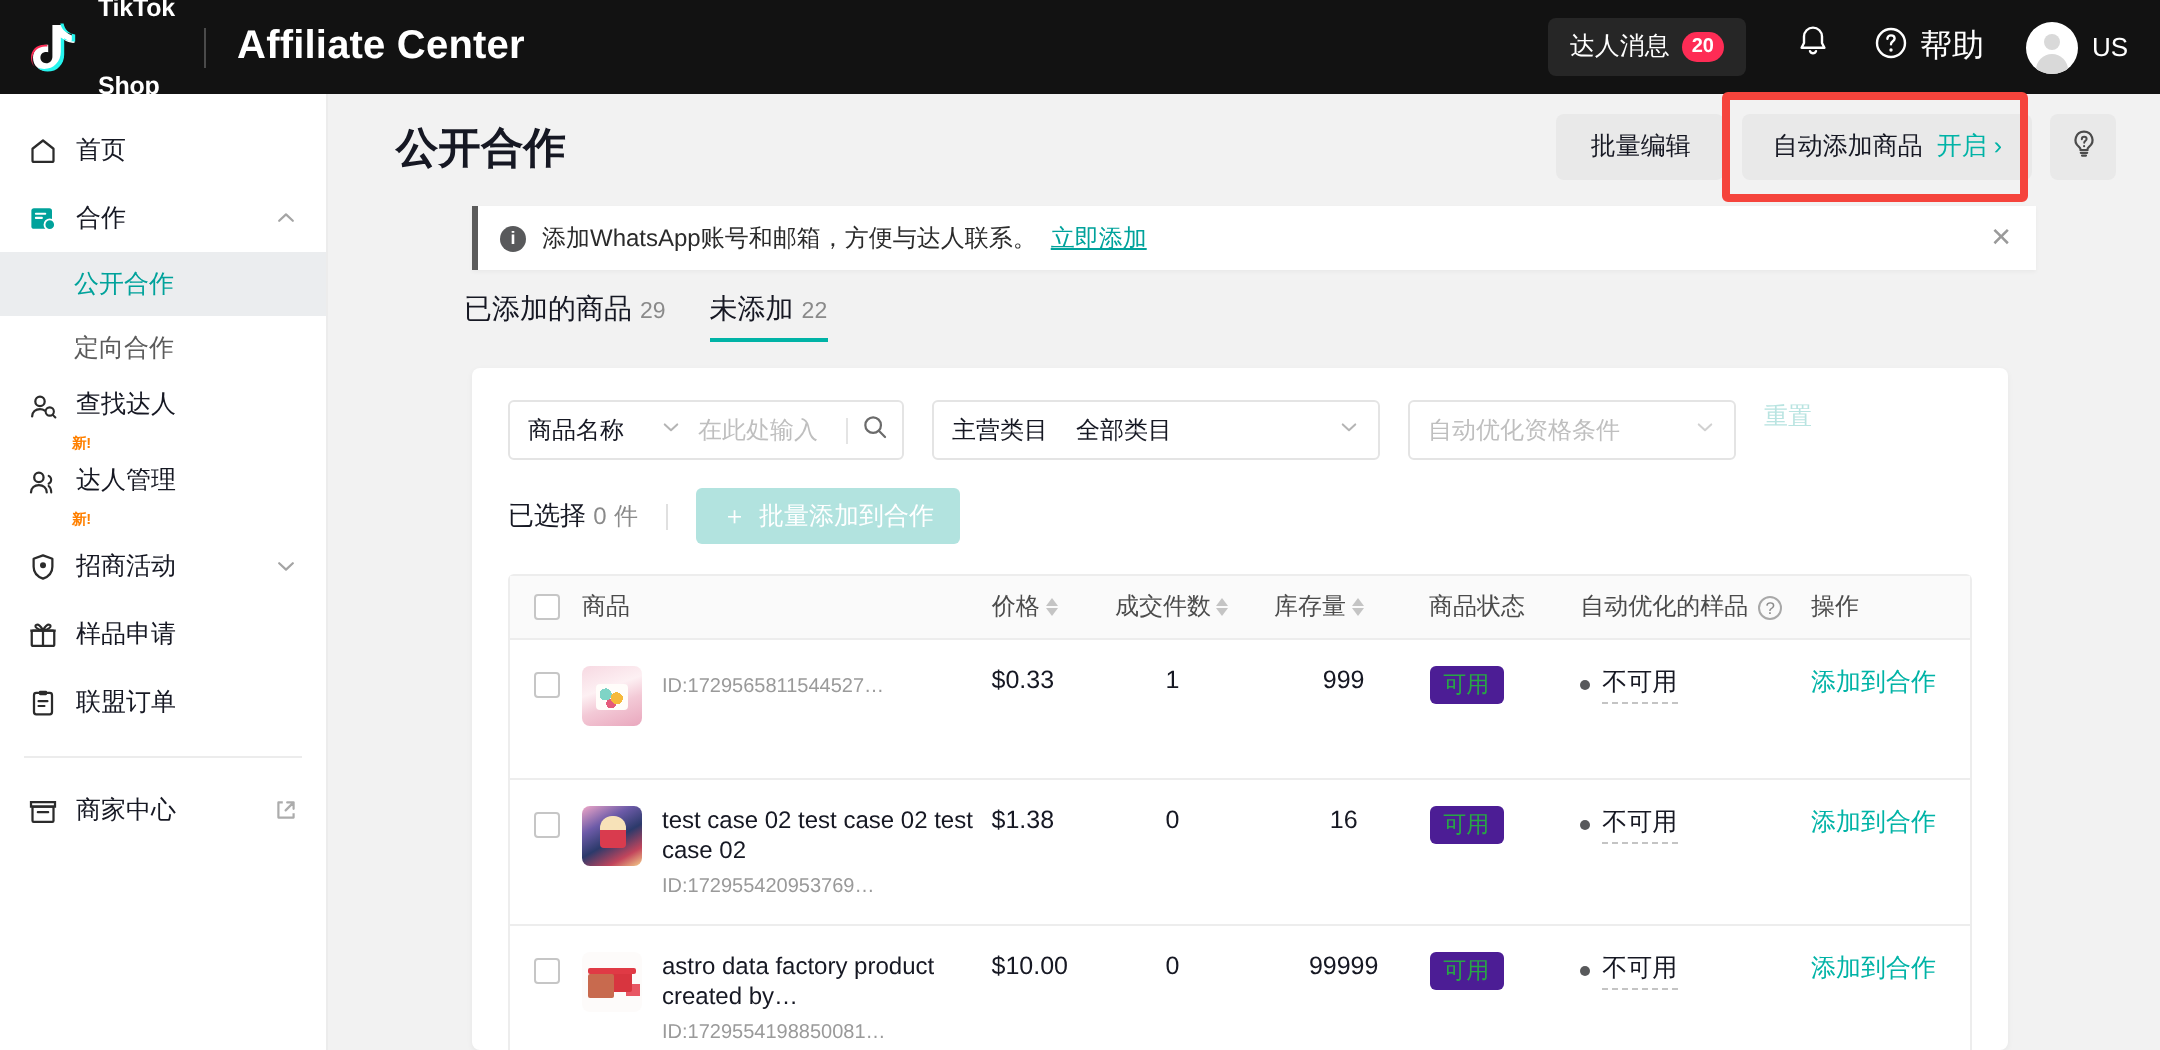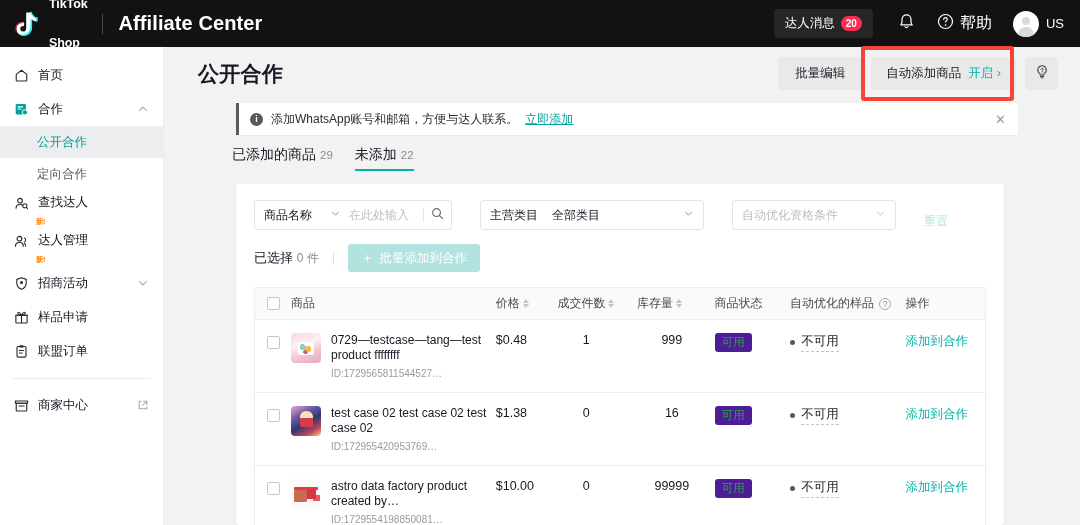--- a/index.html
+++ b/index.html
@@ -141,21 +141,21 @@
     content: ""; position: absolute; left: 0; right: 0; bottom: 0;
     height: 2px; background: #00b3a6;
   }
 
   
   .card {
     position: absolute; top: 184px; left: 236px; width: 768px; height: 341px;
     background: #fff; border-radius: 4px; box-shadow: 0 1px 3px rgba(0,0,0,.05);
     overflow: hidden;
   }
-  .filters { display: flex; align-items: flex-end; padding: 16px 18px 0 18px; gap: 28px; }
+  .filters { display: flex; align-items: flex-start; padding: 16px 18px 0 18px; gap: 14px; }
   .field {
     height: 30px; border: 1px solid #e4e4e4; border-radius: 3px;
     display: flex; align-items: center; background: #fff;
     font-size: 12px; color: #161823; padding: 0 9px;
   }
   .field.f1 { width: 198px; padding-right: 7px; }
   .field.f2 { width: 224px; }
   .field.f3 { width: 164px; }
   .f-label { white-space: nowrap; }
   .f-caret { margin: 0 8px 0 auto; opacity: .45; }
@@ -542,25 +542,24 @@
           <span class="qmark">?</span>
         </span>
         <span class="th-action">操作</span>
       </div>
 
       <div class="trow">
         <span class="cbx"></span>
         <span class="cell-prod">
           <span class="thumb tn1"></span>
           <span>
-            <span class="pname" style="display:block">0729—testcase—tang—test product ffffffff</span>
             <span class="pid" style="display:block">ID:1729565811544527…</span>
           </span>
         </span>
-        <span class="cell-price">$0.48</span>
+        <span class="cell-price">$0.33</span>
         <span class="cell-sold">1</span>
         <span class="cell-stock">999</span>
         <span class="cell-status">
           <span class="pill">可用</span>
         </span>
         <span class="cell-sample">
           <span class="dot"></span>
           <span class="samp-txt">不可用</span>
         </span>
         <span class="cell-action">

